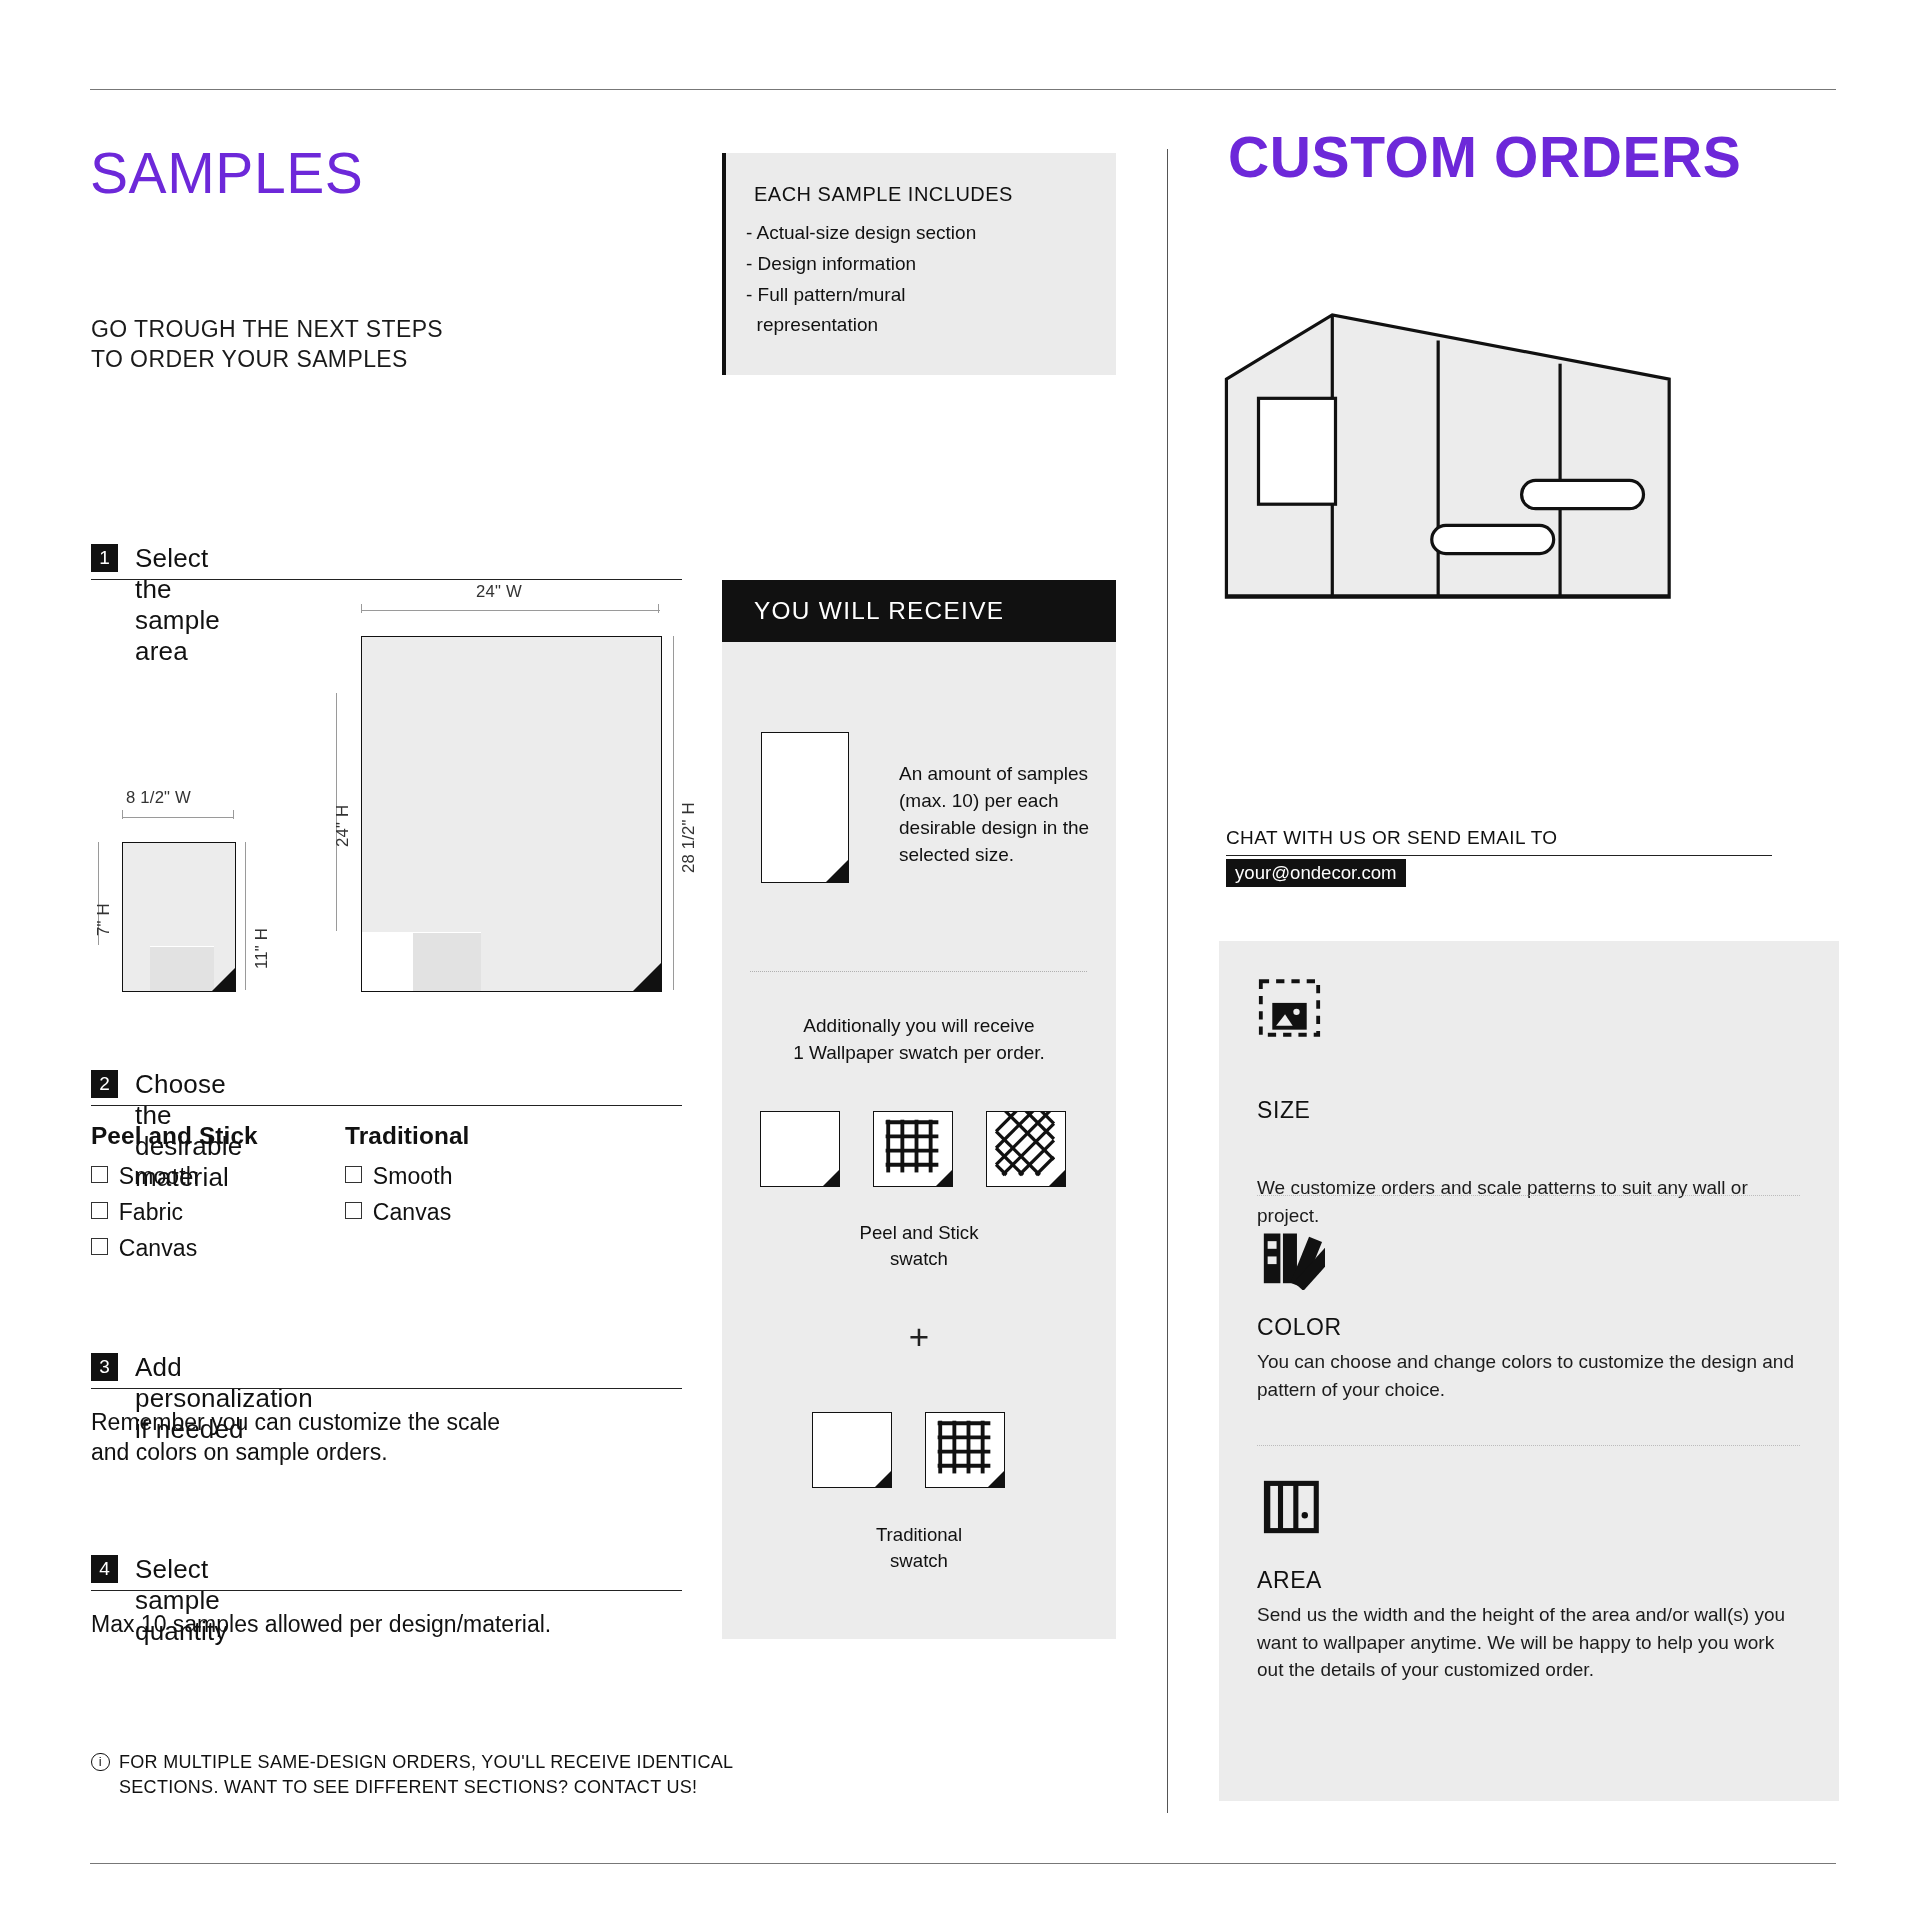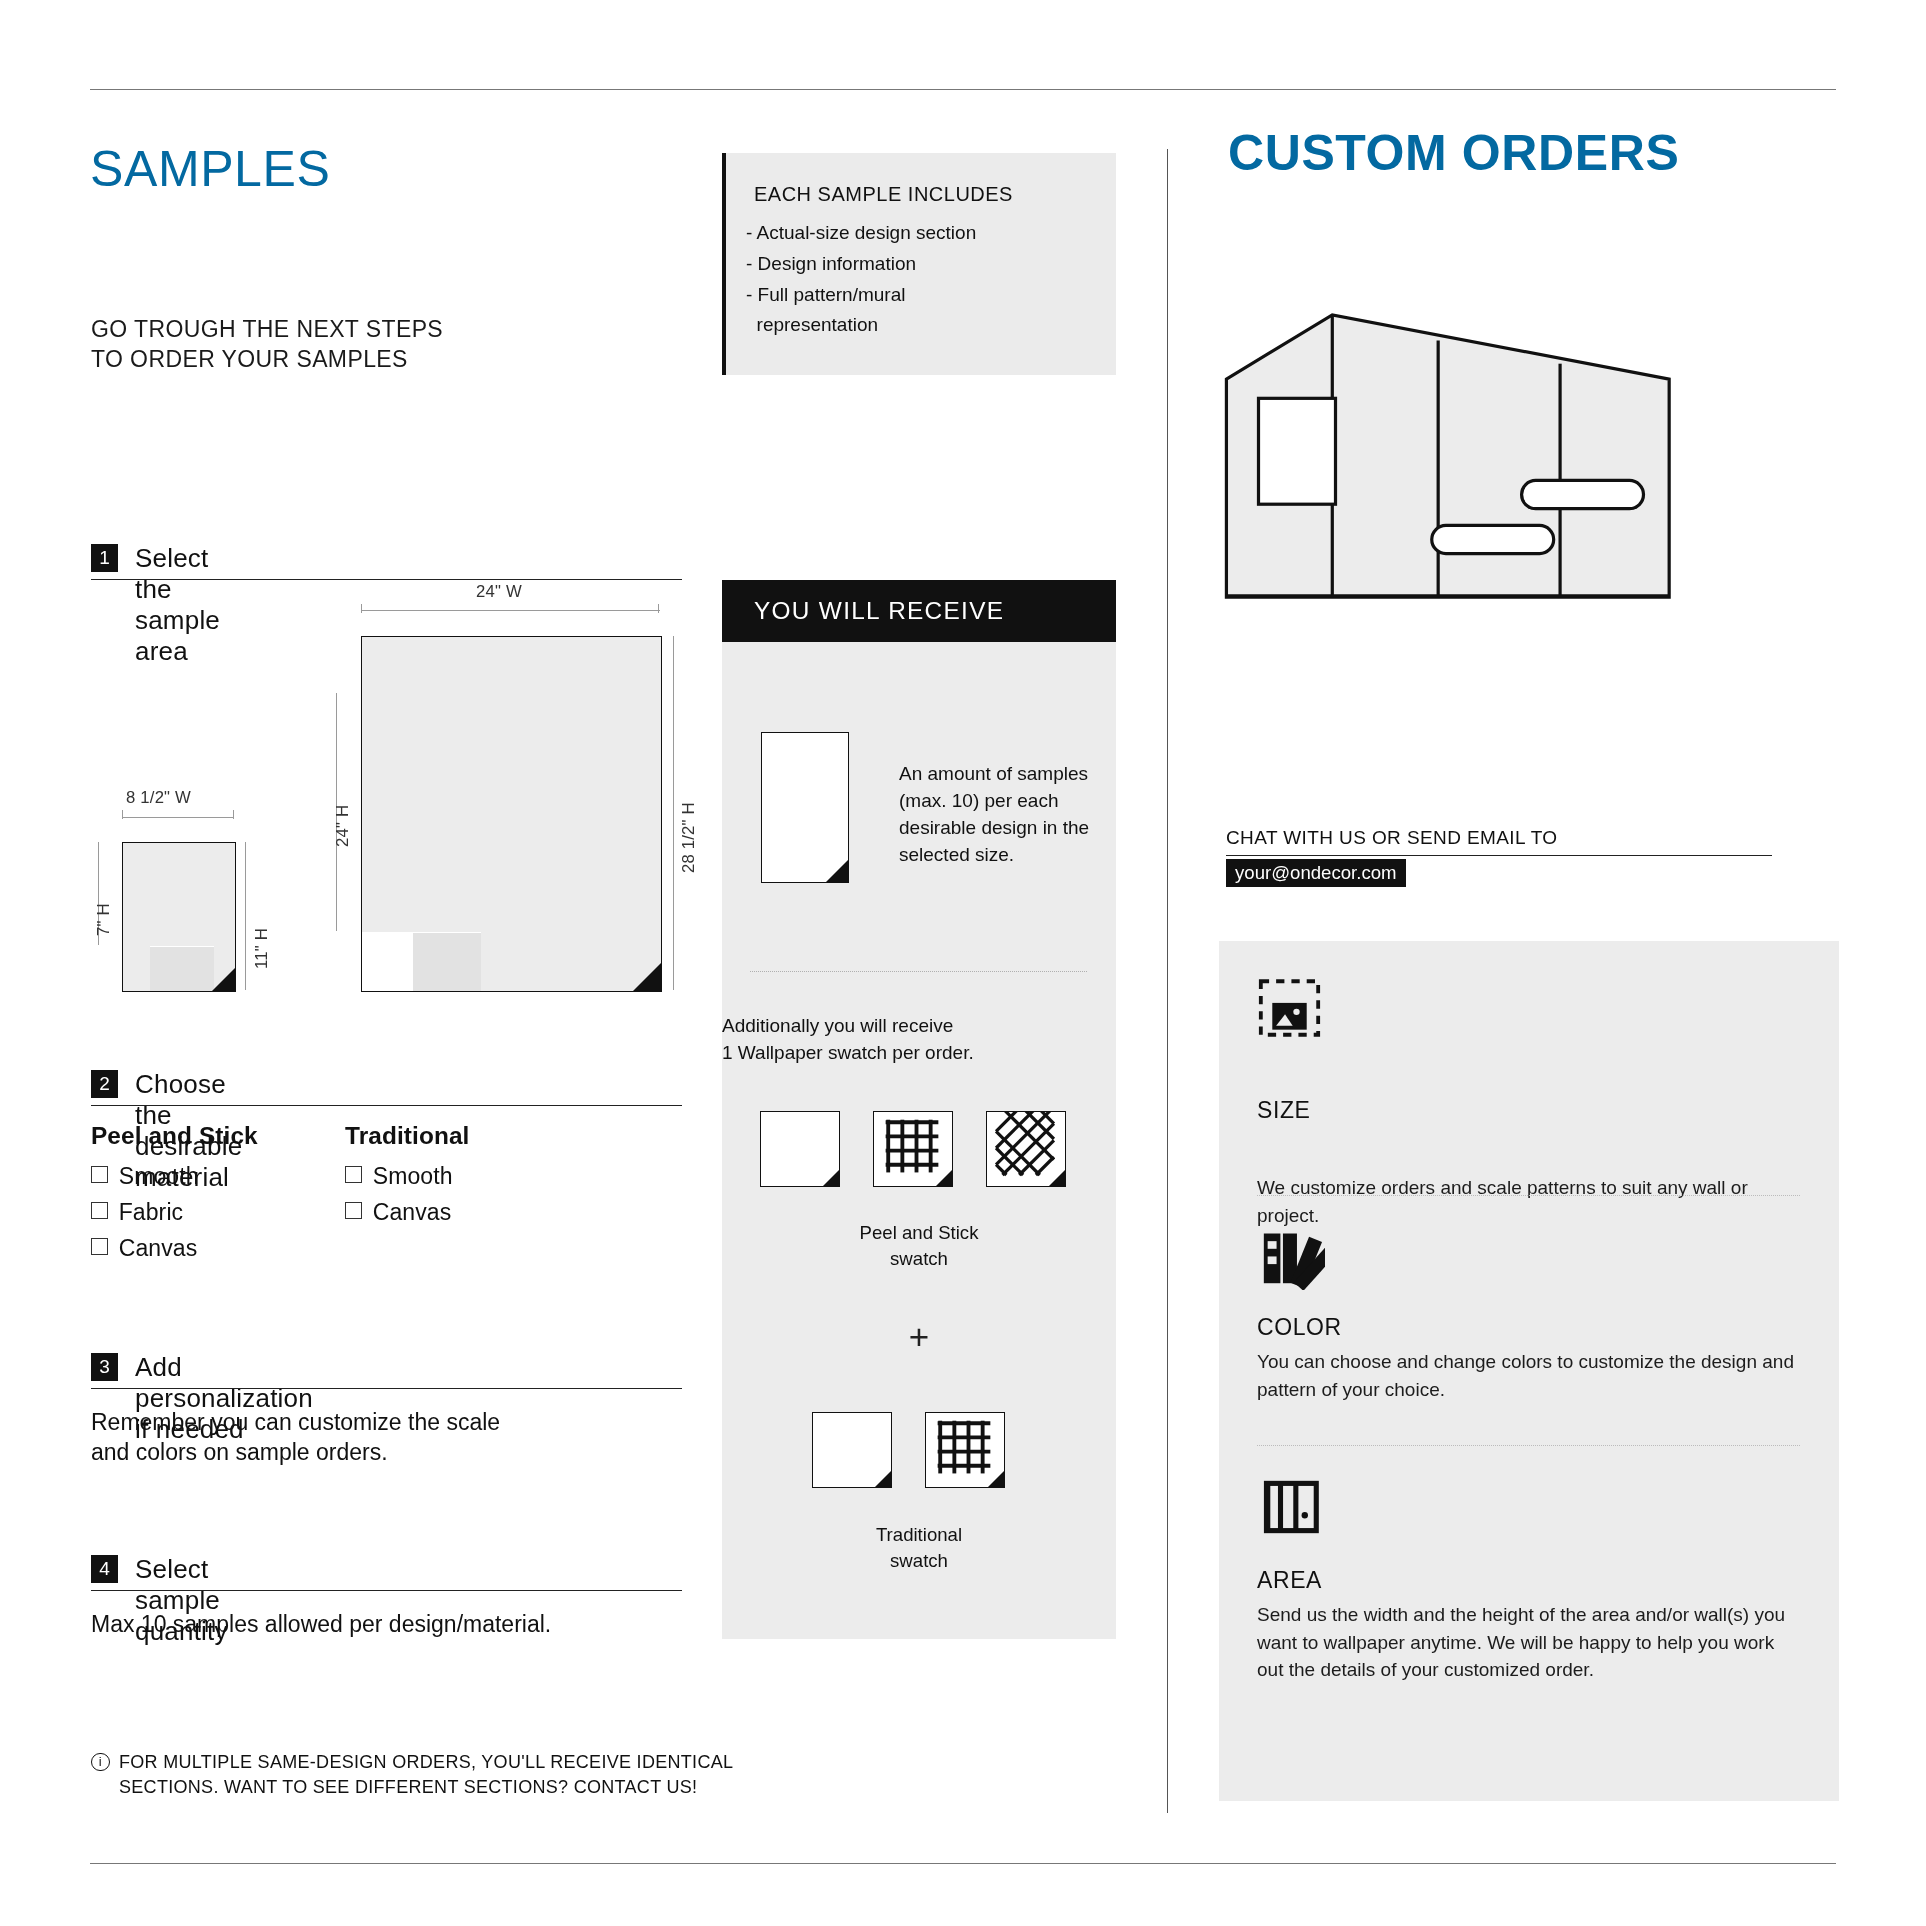--- a/index.html
+++ b/index.html
@@ -32,24 +32,24 @@
     background: #777;
   }
   .divider-vert {
     position: absolute;
     left: 1167px; top: 149px; width: 1.3px; height: 1664px;
     background: #555;
   }
 
   
   .h1 {
-    font-size: 50px;
+    font-size: 57px;
     letter-spacing: 0.6px;
     font-weight: 400;
-    color: #0369a1;
+    color: #6d28d9;
   }
   .samples-title {
     position: absolute; left: 90px; top: 140px;
   }
   .sub-lines {
     position: absolute; left: 91px; top: 314px;
     font-size: 23px; line-height: 1.32; color: #1a1a1a;
     letter-spacing: 0.4px;
   }
 
@@ -193,21 +193,21 @@
   .ywr-text {
     position: absolute; left: 899px; top: 761px;
     width: 193px; font-size: 19px; line-height: 1.42;
   }
   .dashed-sep {
     position: absolute; left: 750px; top: 971px;
     width: 337px; height: 0; border-top: 1.9px dotted #b0b0b0;
   }
   .ywr-add {
     position: absolute; left: 722px; top: 1013px;
-    width: 394px; text-align: left;
+    width: 394px; text-align: center;
     font-size: 19px; line-height: 1.42;
   }
   .sw {
     position: absolute; width: 80px; height: 76px;
     background: #fff; border: 1.9px solid #111;
     box-sizing: border-box;
   }
   .sw .corner {
     position: absolute; right: 0; bottom: 0;
     width: 0; height: 0;

